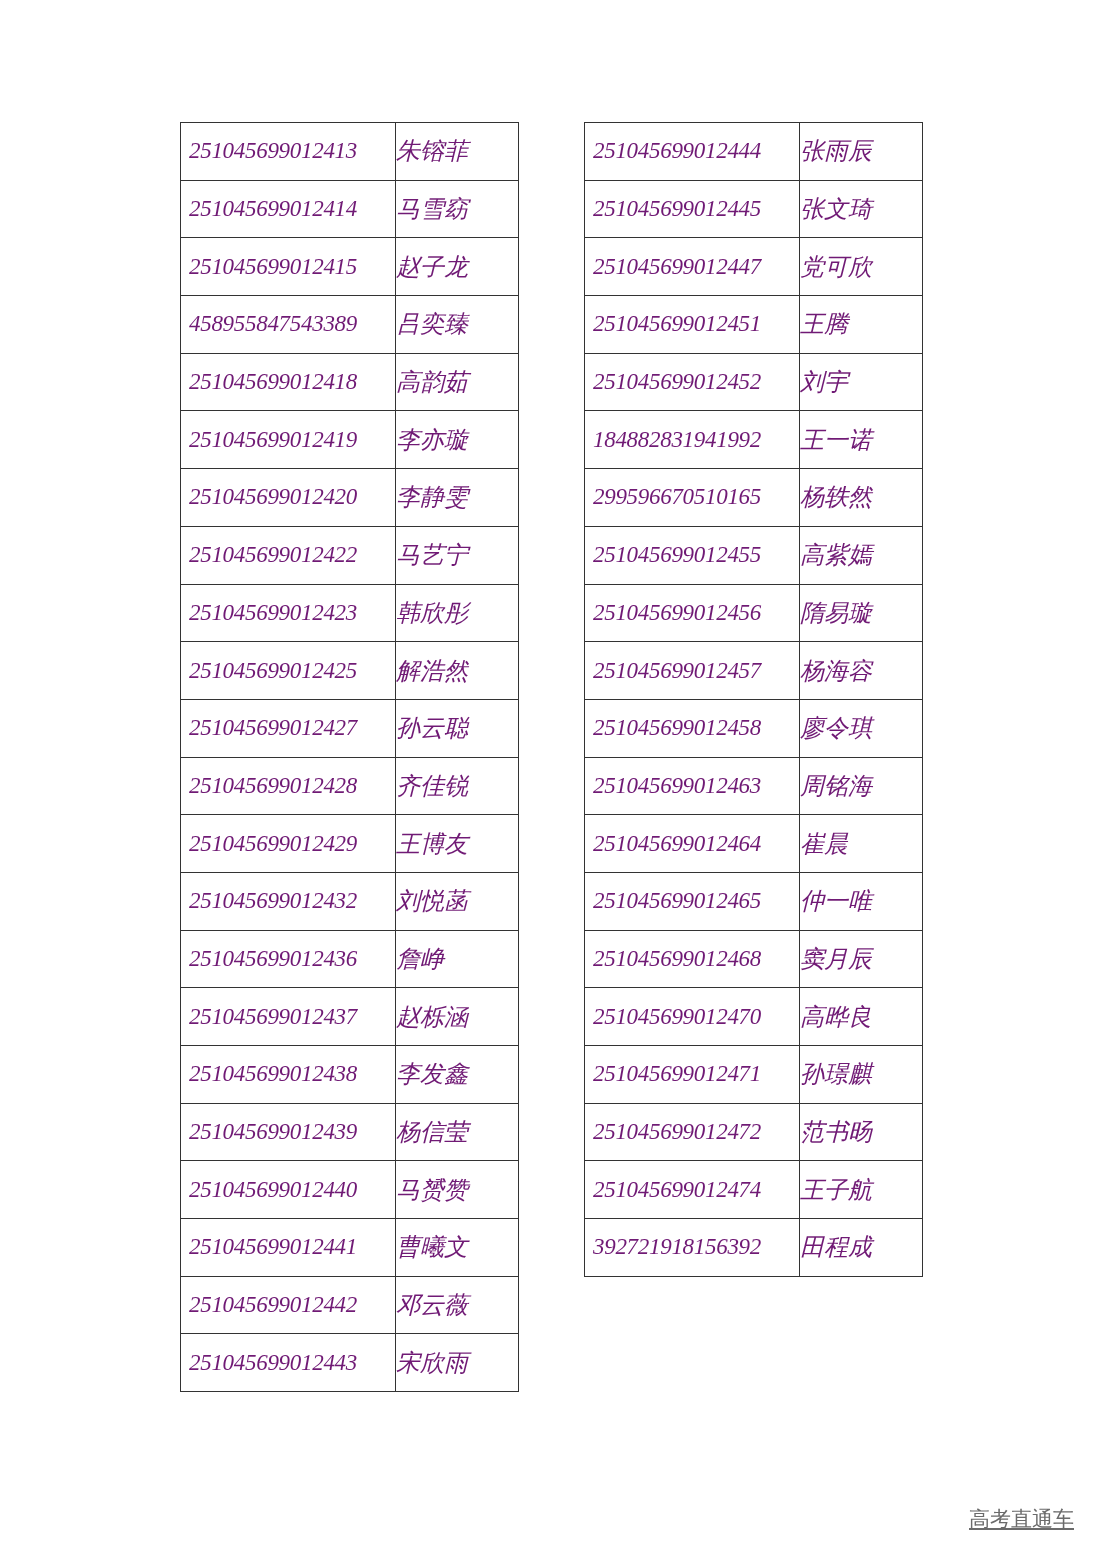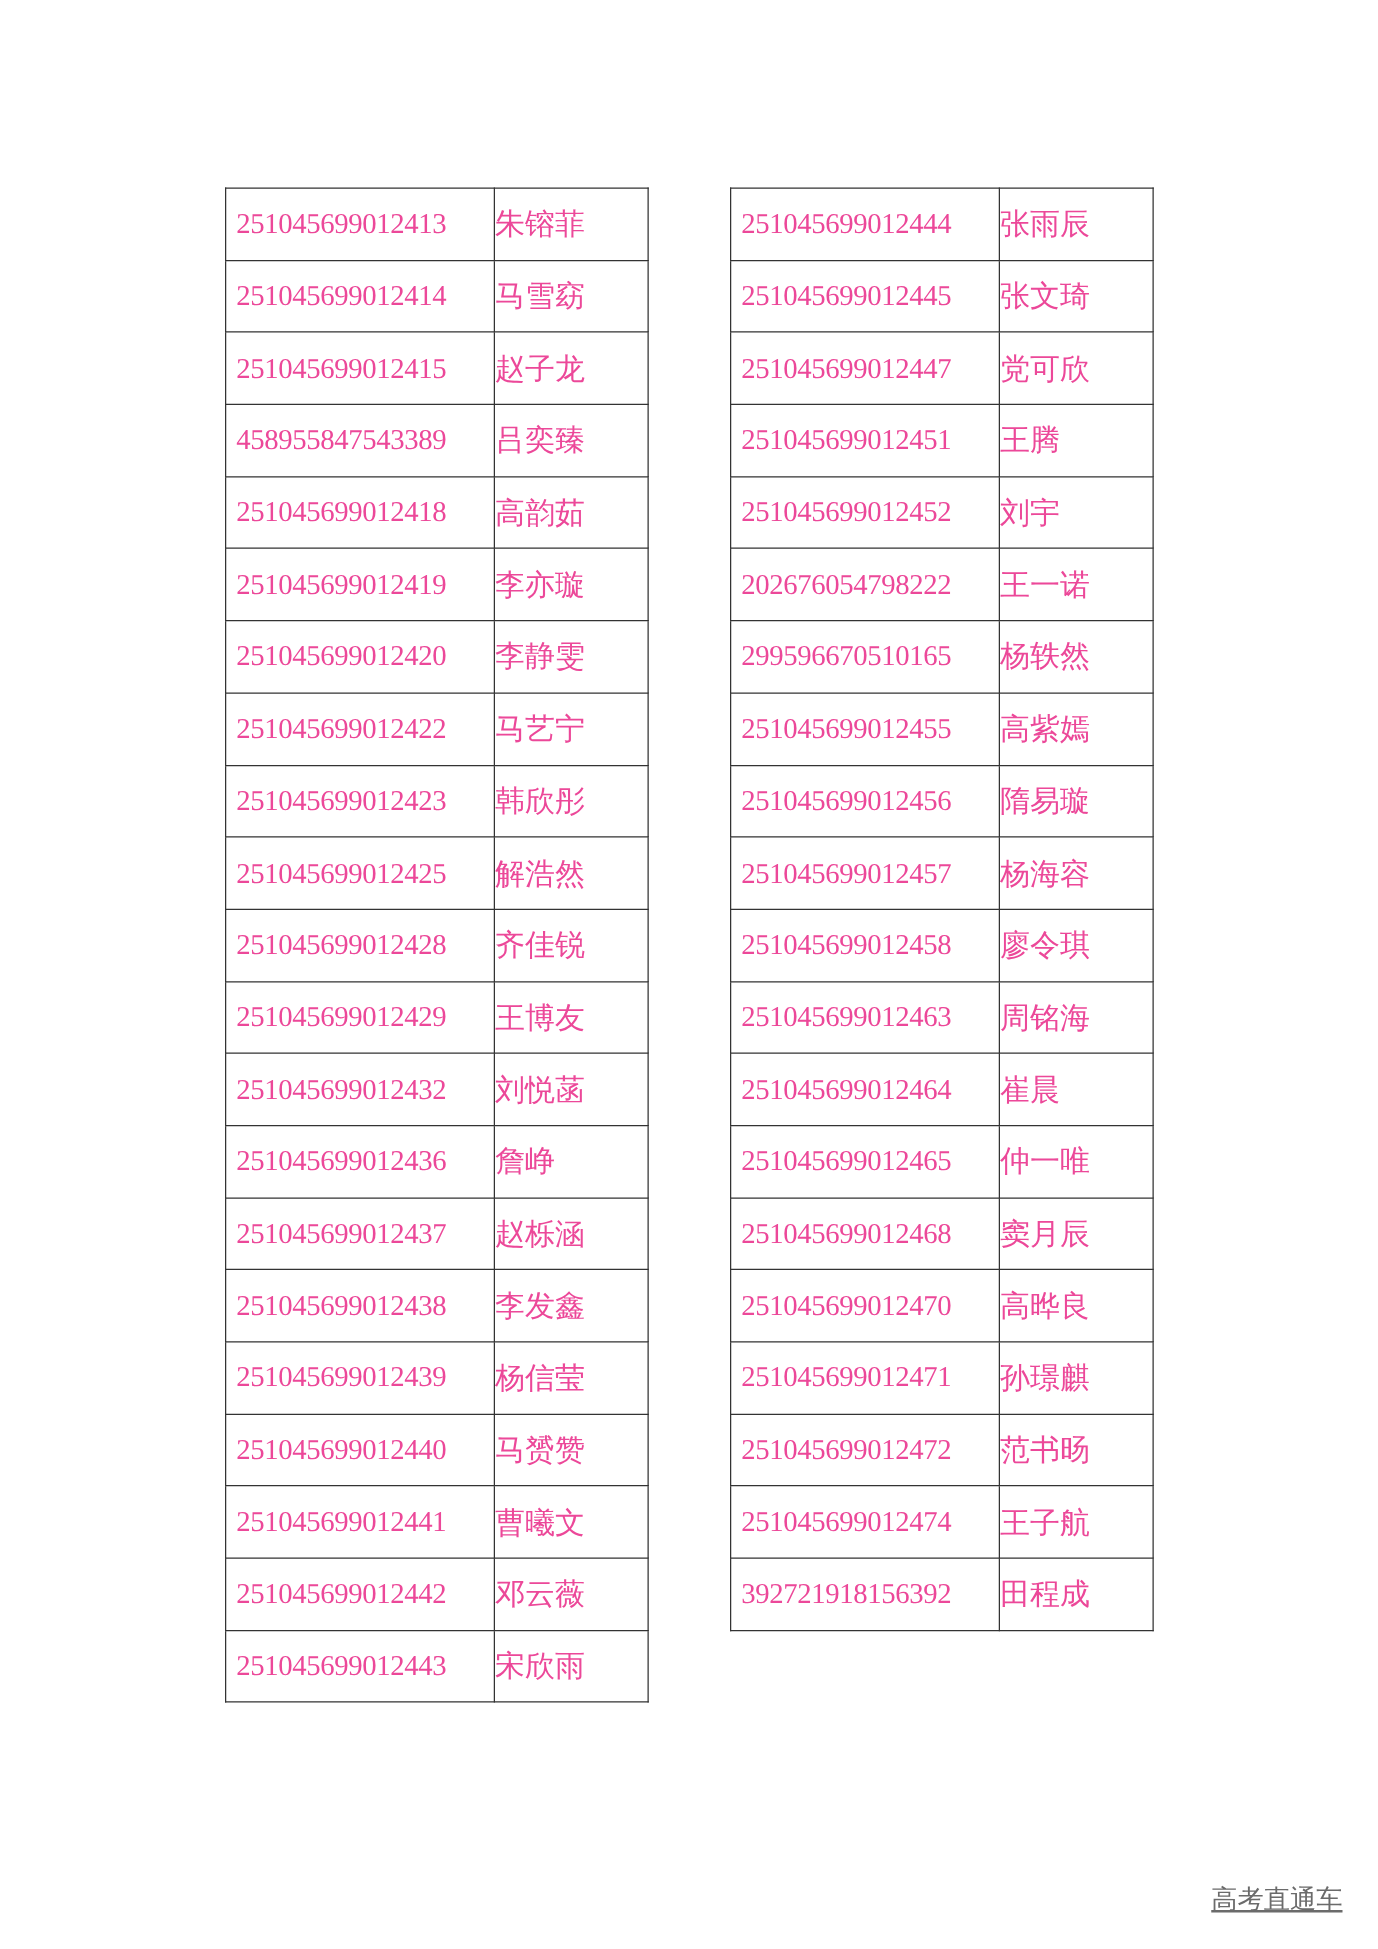--- a/index.html
+++ b/index.html
@@ -1,22 +1,23 @@
 <!DOCTYPE html>
 <html><head>
 <meta charset="utf-8">
 <style>
   html, body { margin: 0; padding: 0; background: #ffffff; }
   body { width: 1102px; height: 1559px; position: relative; overflow: hidden; }
   .tbl {
     position: absolute;
-    top: 150px;
+    top: 122px;
     border-collapse: collapse;
     font-family: "DejaVu Serif", "Liberation Serif", serif;
-    color: #ec4899;
+    color: #701a75;
+    font-style: italic;
   }
   .tbl td {
     border: 1.3px solid #333;
     height: 57.7px;
     padding: 0;
     box-sizing: border-box;
   }
   .tbl td.num {
     width: 215px;
     font-size: 23px;
@@ -84,20 +85,24 @@
       </tr>
       <tr>
         <td class="num">251045699012423</td>
         <td class="nm">韩欣彤</td>
       </tr>
       <tr>
         <td class="num">251045699012425</td>
         <td class="nm">解浩然</td>
       </tr>
       <tr>
+        <td class="num">251045699012427</td>
+        <td class="nm">孙云聪</td>
+      </tr>
+      <tr>
         <td class="num">251045699012428</td>
         <td class="nm">齐佳锐</td>
       </tr>
       <tr>
         <td class="num">251045699012429</td>
         <td class="nm">王博友</td>
       </tr>
       <tr>
         <td class="num">251045699012432</td>
         <td class="nm">刘悦菡</td>
@@ -153,21 +158,21 @@
       </tr>
       <tr>
         <td class="num">251045699012451</td>
         <td class="nm">王腾</td>
       </tr>
       <tr>
         <td class="num">251045699012452</td>
         <td class="nm">刘宇</td>
       </tr>
       <tr>
-        <td class="num">202676054798222</td>
+        <td class="num">184882831941992</td>
         <td class="nm">王一诺</td>
       </tr>
       <tr>
         <td class="num">299596670510165</td>
         <td class="nm">杨轶然</td>
       </tr>
       <tr>
         <td class="num">251045699012455</td>
         <td class="nm">高紫嫣</td>
       </tr>

